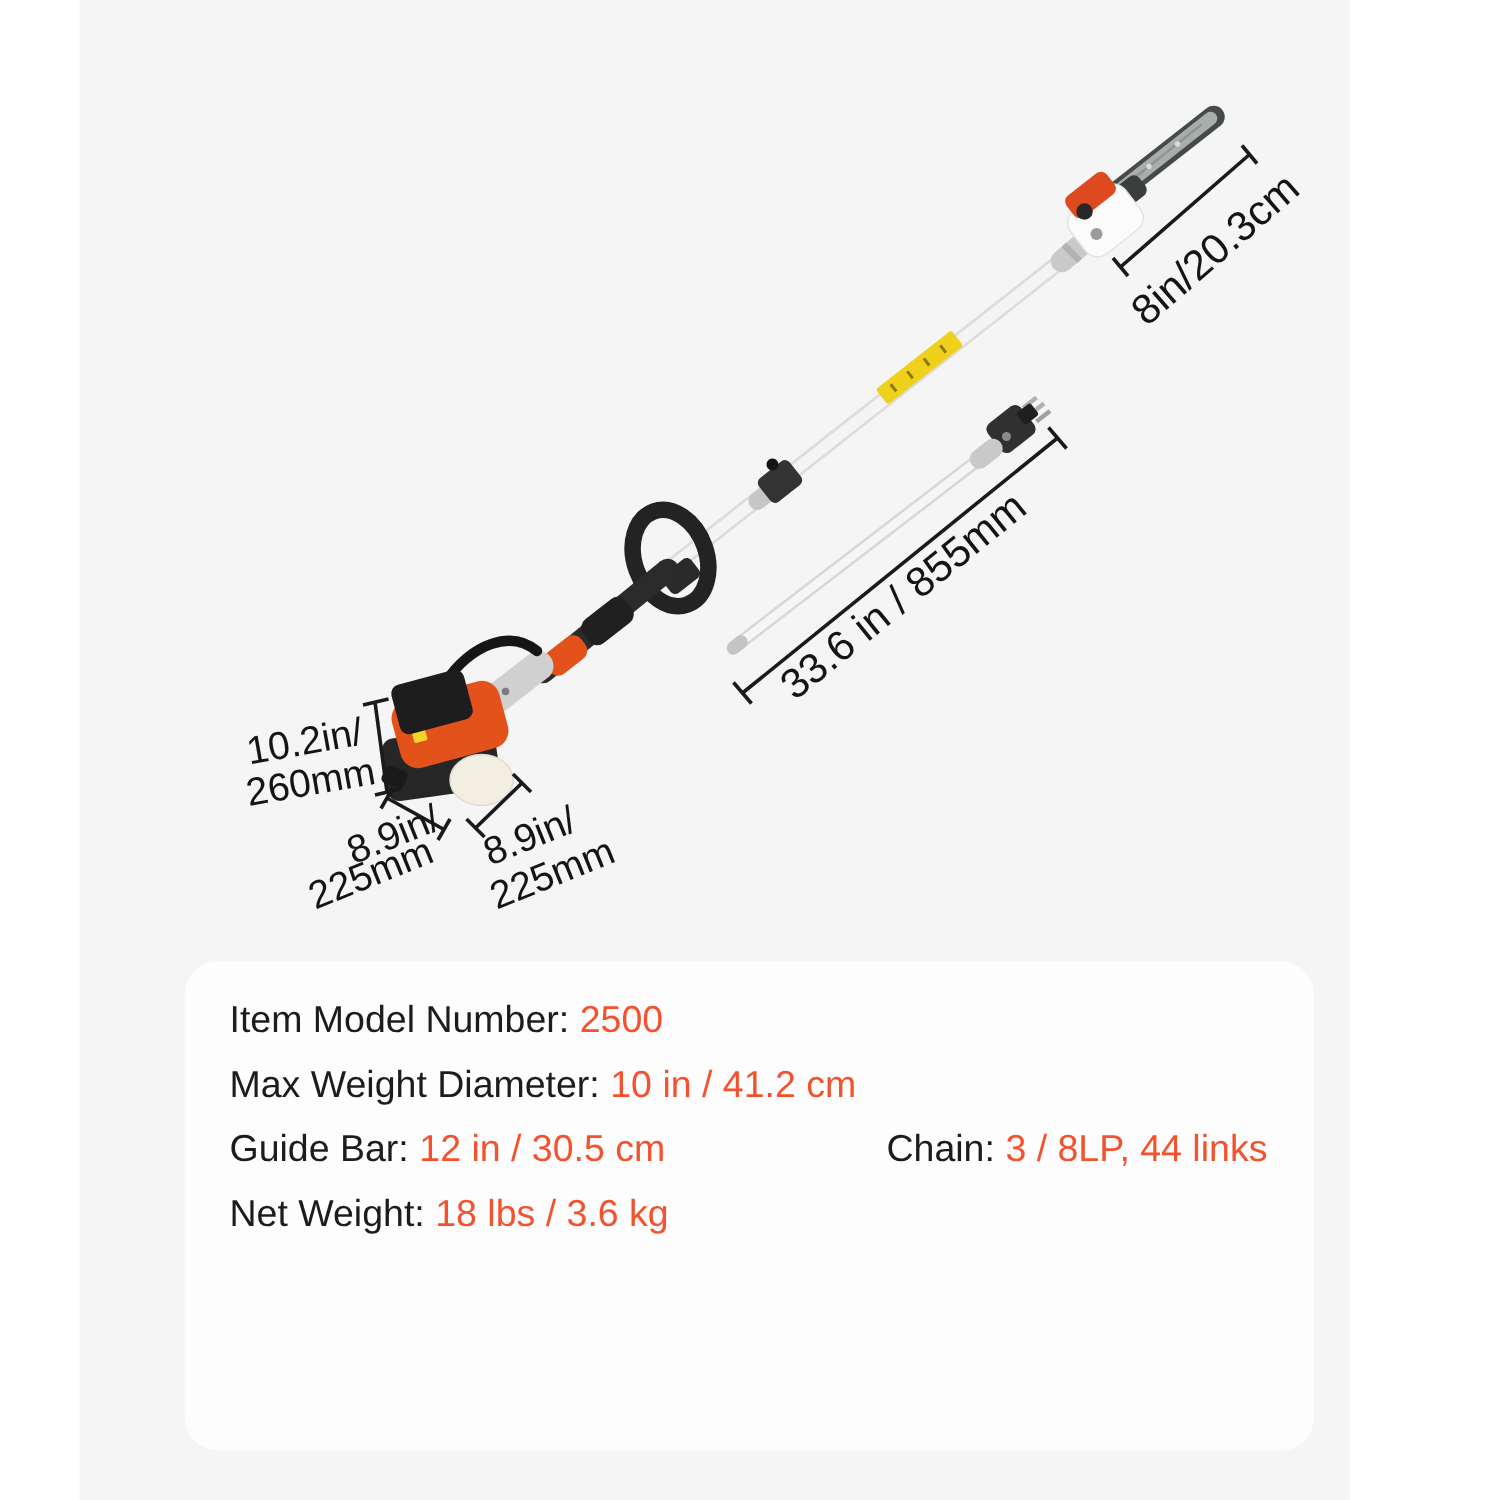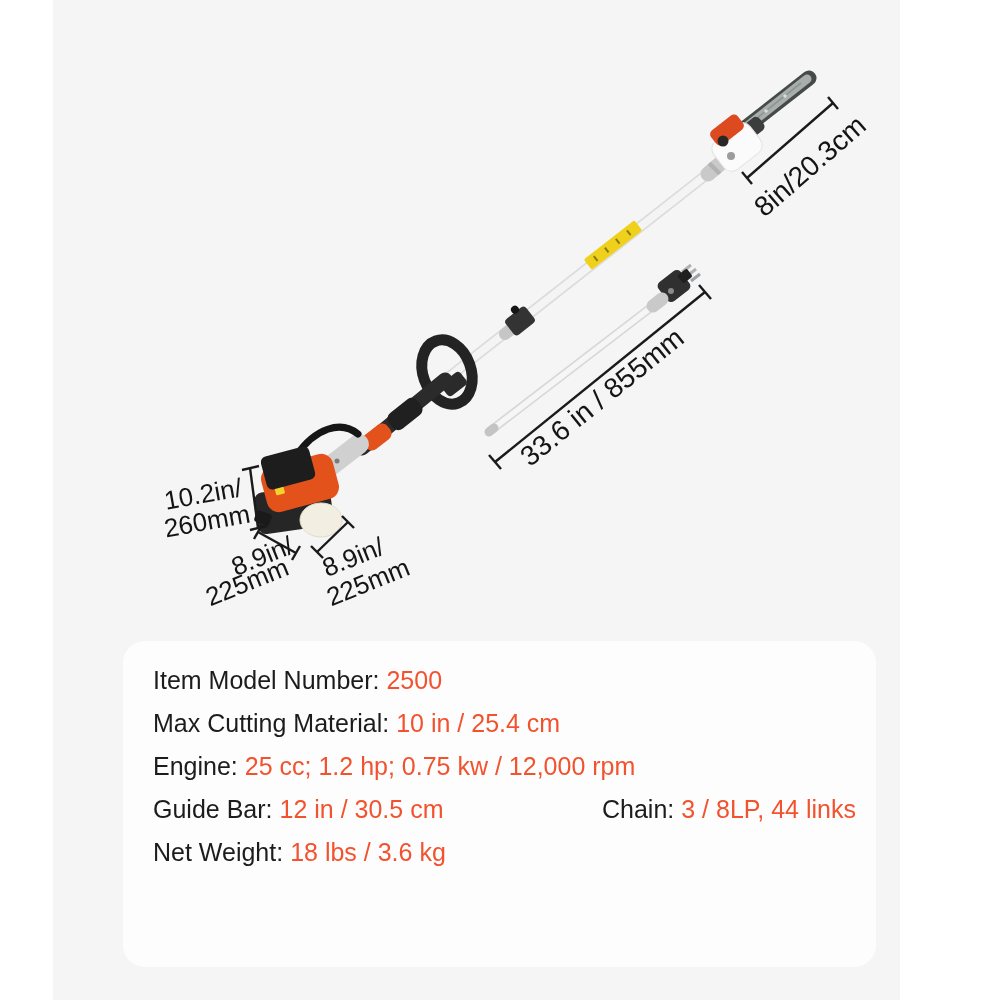--- a/index.html
+++ b/index.html
@@ -20,21 +20,21 @@
   .spec-card{
     position:absolute;left:70px;top:641px;width:753px;height:326px;
     background:#fdfdfd;border-radius:22px;box-sizing:border-box;
     padding:18px 24px 0 30px;
   }
   .spec-row{
     position:relative;height:43px;line-height:43px;white-space:nowrap;
     font-size:25px;font-weight:500;color:#1c1c1c;
   }
   .spec-value{color:#F2522E;margin-left:7px;text-align:center;}
-  .spec-pair2{position:absolute;left:449px;top:0;}
+  .spec-pair2{position:absolute;left:438px;top:0;}
   .spec-label{color:#1c1c1c;margin-top:48px;}
 </style>
 </head>
 <body>
 
 <div class="stage">
 
   <svg class="diagram" width="847" height="1000" viewBox="0 0 847 1000">
 
     <g>
@@ -189,24 +189,21 @@
       <text class="dim-label" text-anchor="middle" dominant-baseline="central" transform="translate(300,557) rotate(-22)">8.9in/</text>
       <text class="dim-label" text-anchor="middle" dominant-baseline="central" transform="translate(315,582) rotate(-22)">225mm</text>
     </g>
   </svg>
 
   <div class="spec-card">
     <div class="spec-row">
       <span class="spec-label">Item Model Number:</span><span class="spec-value">2500</span>
     </div>
     <div class="spec-row">
-      <span class="spec-label">Max Cutting Material:</span><span class="spec-value">10 in / 25.4 cm</span>
-    </div>
-    <div class="spec-row">
-      <span class="spec-label">Engine:</span><span class="spec-value">25 cc; 1.2 hp; 0.75 kw / 12,000 rpm</span>
+      <span class="spec-label">Max Weight Diameter:</span><span class="spec-value">10 in / 41.2 cm</span>
     </div>
     <div class="spec-row">
       <span class="spec-label">Guide Bar:</span><span class="spec-value">12 in / 30.5 cm</span>
       <span class="spec-pair2">
         <span class="spec-label">Chain:</span><span class="spec-value">3 / 8LP, 44 links</span>
       </span>
     </div>
     <div class="spec-row">
       <span class="spec-label">Net Weight:</span><span class="spec-value">18 lbs / 3.6 kg</span>
     </div>

